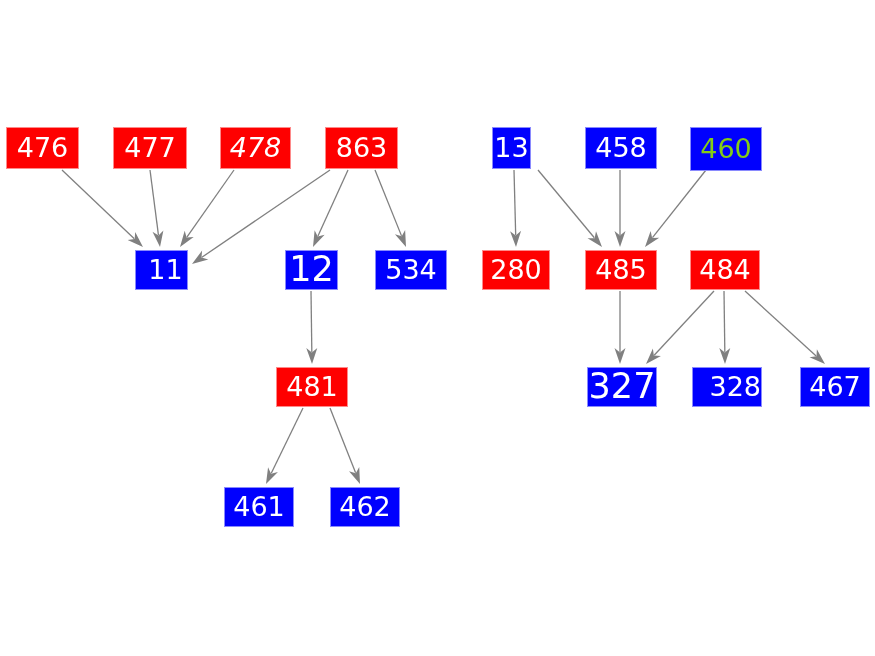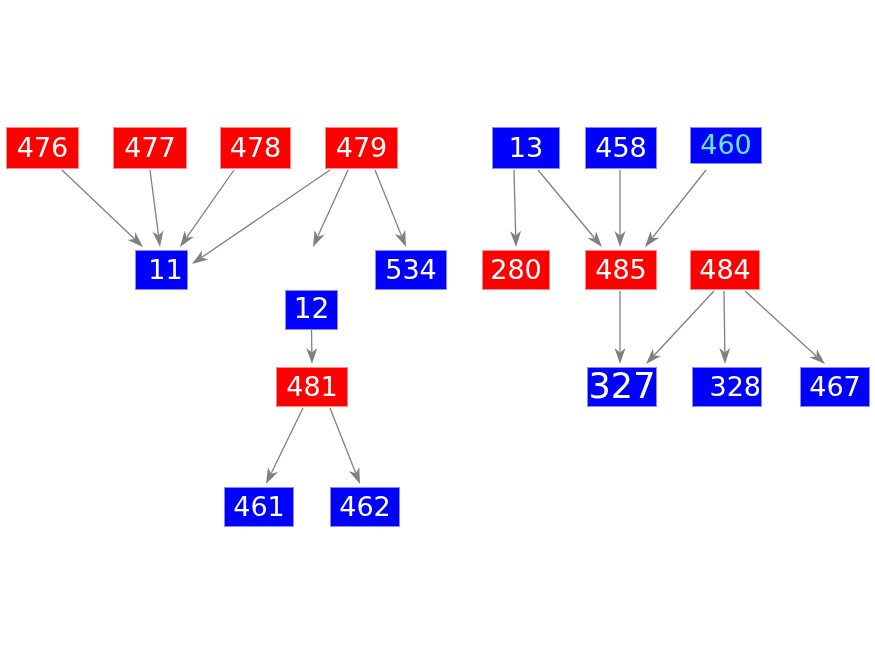--- a/index.html
+++ b/index.html
@@ -127,39 +127,39 @@
         <polygon points="825,364 809.473757017191,357.2779631926941 816.5051183204375,356.2484204673993 816.8883113527222,349.15242419485173" fill="#808080"></polygon>
       </g>
     </svg>
   <div id="node-layer">
       <div class="graph-node red" style="left: 6px; top: 127px; width: 73px; height: 42px; background: rgb(254, 0, 0); border-color: rgb(254, 138, 138); color: rgb(255, 255, 255); font-size: 27px;">
         <span class="node-label">476</span>
       </div>
       <div class="graph-node red" style="left: 113px; top: 127px; width: 74px; height: 42px; background: rgb(254, 0, 0); border-color: rgb(254, 138, 138); color: rgb(255, 255, 255); font-size: 27px;">
         <span class="node-label">477</span>
       </div>
-      <div class="graph-node red" style="left: 220px; top: 127px; width: 71px; height: 42px; background: rgb(254, 0, 0); border-color: rgb(254, 138, 138); color: rgb(255, 255, 255); font-size: 27px;">
+      <div class="graph-node red" style="left: 220px; top: 127px; width: 71px; height: 42px; background: rgb(254, 0, 0); border-color: rgb(254, 138, 138); color: rgb(255, 255, 255); font-size: 27px; font-style: italic;">
         <span class="node-label">478</span>
       </div>
       <div class="graph-node red" style="left: 325px; top: 127px; width: 73px; height: 42px; background: rgb(254, 0, 0); border-color: rgb(254, 138, 138); color: rgb(255, 255, 255); font-size: 27px;">
-        <span class="node-label">479</span>
+        <span class="node-label">863</span>
       </div>
-      <div class="graph-node blue" style="left: 492px; top: 127px; width: 68px; height: 42px; background: rgb(0, 0, 254); border-color: rgb(138, 138, 254); color: rgb(255, 255, 255); font-size: 27px;">
+      <div class="graph-node blue" style="left: 492px; top: 127px; width: 39px; height: 42px; background: rgb(0, 0, 254); border-color: rgb(138, 138, 254); color: rgb(255, 255, 255); font-size: 27px;">
         <span class="node-label">13</span>
       </div>
       <div class="graph-node blue" style="left: 585px; top: 127px; width: 72px; height: 42px; background: rgb(0, 0, 254); border-color: rgb(138, 138, 254); color: rgb(255, 255, 255); font-size: 27px;">
         <span class="node-label">458</span>
       </div>
-      <div class="graph-node blue" style="left: 690px; top: 127px; width: 72px; height: 37px; background: rgb(0, 0, 254); border-color: rgb(138, 138, 254); color: #5eead4; font-size: 27px;">
+      <div class="graph-node blue" style="left: 690px; top: 127px; width: 72px; height: 44px; background: rgb(0, 0, 254); border-color: rgb(138, 138, 254); color: #84cc16; font-size: 27px;">
         <span class="node-label">460</span>
       </div>
       <div class="graph-node blue" style="left: 135px; top: 250px; width: 53px; height: 40px; background: rgb(0, 0, 254); border-color: rgb(138, 138, 254); color: rgb(255, 255, 255); font-size: 27px; padding-left: 8px;">
         <span class="node-label">11</span>
       </div>
-      <div class="graph-node blue" style="left: 285px; top: 250px; width: 53px; height: 40px; background: rgb(0, 0, 254); border-color: rgb(138, 138, 254); color: rgb(255, 255, 255); font-size: 28px; margin-top: 40px;">
+      <div class="graph-node blue" style="left: 285px; top: 250px; width: 53px; height: 40px; background: rgb(0, 0, 254); border-color: rgb(138, 138, 254); color: rgb(255, 255, 255); font-size: 35px;">
         <span class="node-label">12</span>
       </div>
       <div class="graph-node blue" style="left: 375px; top: 250px; width: 72px; height: 40px; background: rgb(0, 0, 254); border-color: rgb(138, 138, 254); color: rgb(255, 255, 255); font-size: 27px;">
         <span class="node-label">534</span>
       </div>
       <div class="graph-node red" style="left: 482px; top: 250px; width: 68px; height: 40px; background: rgb(254, 0, 0); border-color: rgb(254, 138, 138); color: rgb(255, 255, 255); font-size: 27px;">
         <span class="node-label">280</span>
       </div>
       <div class="graph-node red" style="left: 585px; top: 250px; width: 72px; height: 40px; background: rgb(254, 0, 0); border-color: rgb(254, 138, 138); color: rgb(255, 255, 255); font-size: 27px;">
         <span class="node-label">485</span>

